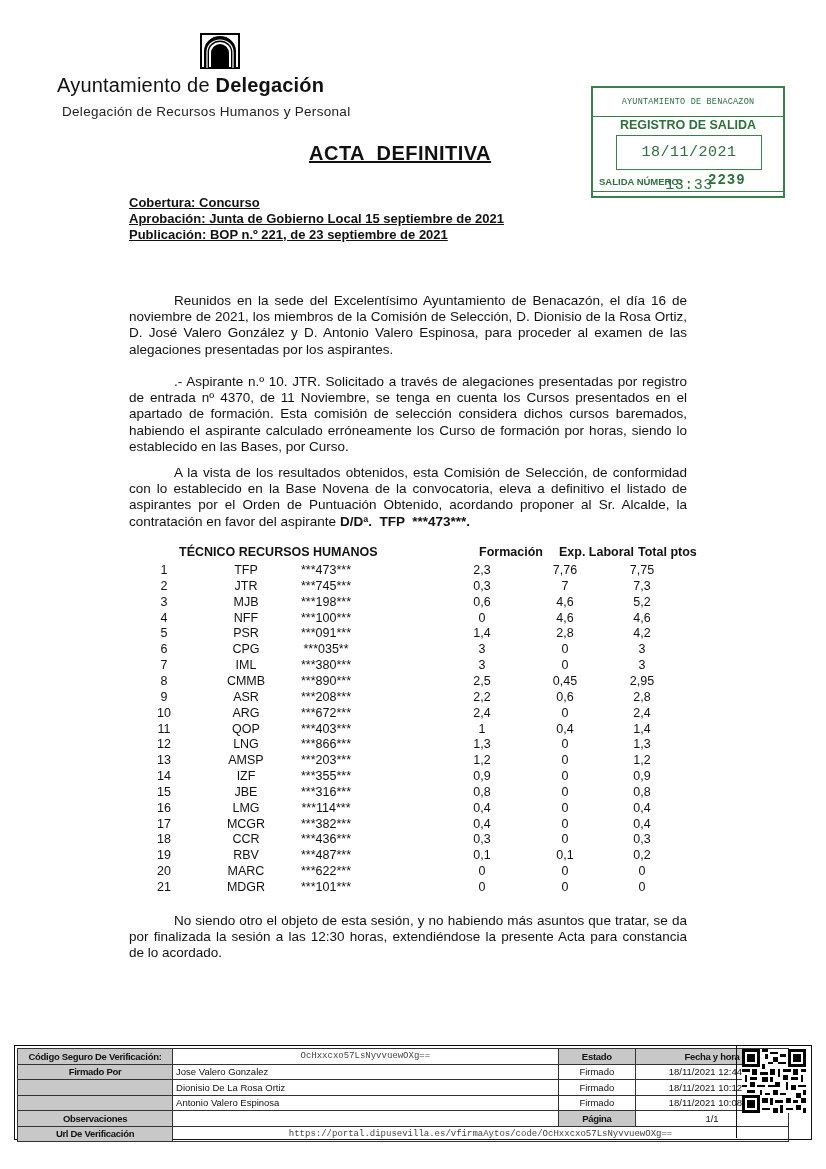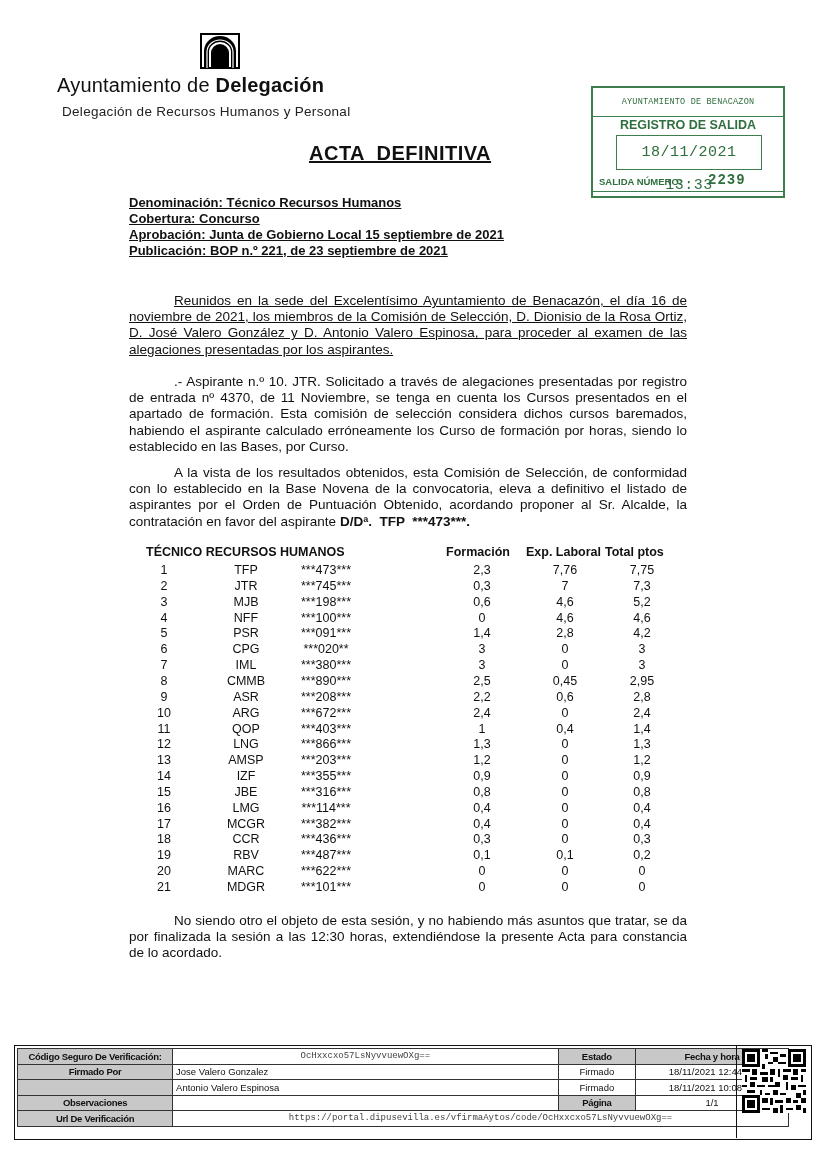--- a/index.html
+++ b/index.html
@@ -26,29 +26,29 @@
 
   
   .doc-title { left: 309px; top: 142px; font-size: 20px; font-weight: 700; text-decoration: underline; letter-spacing: 0.5px; white-space: nowrap; }
 
   
   .meta { left: 129px; top: 195px; font-size: 13px; font-weight: 700; line-height: 16px; }
   .meta div { text-decoration: underline; white-space: nowrap; }
 
   
   .para { left: 129px; width: 558px; font-size: 13.5px; line-height: 16.2px; text-align: justify; text-indent: 45px; }
-  .p1 { top: 293px; text-decoration: underline; }
+  .p1 { top: 293px; }
   .p2 { top: 374px; }
   .p3 { top: 465px; }
   .p4 { top: 913px; }
   .para b { font-weight: 700; }
 
   
   .scores { left: 136px; top: 545px; font-size: 12.5px; }
-  .scores-header { position: absolute; top: 0; white-space: nowrap; font-weight: 700; }
+  .scores-header { position: absolute; top: 0; white-space: nowrap; font-weight: 700; margin-left: 33px; }
   .h-title { left: 10px; }
   .h-form { left: 310px; }
   .h-exp { left: 390px; }
   .h-total { left: 469px; }
   .score-row { position: absolute; left: 0; height: 16px; white-space: nowrap; }
   .c { position: absolute; text-align: center; }
   .c-rank { left: 15px; width: 26px; }
   .c-init { left: 85px; width: 50px; }
   .c-id { left: 155px; width: 70px; }
   .c-form { left: 326px; width: 40px; }
@@ -86,21 +86,20 @@
   <div class="stamp-title">REGISTRO DE SALIDA</div>
   <div class="stamp-date">18/11/2021 13:33</div>
   <div class="stamp-num-label">SALIDA NÚMERO:</div>
   <div class="stamp-num">2239</div>
   <div class="stamp-bottom"></div>
 </div>
 
 <div class="abs doc-title" style="white-space:pre;">ACTA  DEFINITIVA</div>
 
 <div class="abs meta">
-  <div>Denominación: Técnico Recursos Humanos</div>
   <div>Cobertura: Concurso</div>
   <div>Aprobación: Junta de Gobierno Local 15 septiembre de 2021</div>
   <div>Publicación: BOP n.º 221, de 23 septiembre de 2021</div>
 </div>
 
 <div class="abs para p1">Reunidos en la sede del Excelentísimo Ayuntamiento de Benacazón, el día 16 de noviembre de 2021, los miembros de la Comisión de Selección, D. Dionisio de la Rosa Ortiz, D. José Valero González y D. Antonio Valero Espinosa, para proceder al examen de las alegaciones presentadas por los aspirantes.</div>
 <div class="abs para p2">.- Aspirante n.º 10. JTR. Solicitado a través de alegaciones presentadas por registro de entrada nº 4370, de 11 Noviembre, se tenga en cuenta los Cursos presentados en el apartado de formación. Esta comisión de selección considera dichos cursos baremados, habiendo el aspirante calculado erróneamente los Curso de formación por horas, siendo lo establecido en las Bases, por Curso.</div>
 <div class="abs para p3"><span>A la vista de los resultados obtenidos, esta Comisión de Selección, de conformidad con lo establecido en la Base Novena de la convocatoria,  eleva a definitivo el listado de aspirantes por el Orden de Puntuación Obtenido, acordando proponer al Sr. Alcalde, la contratación en favor del aspirante </span><b style="white-space:pre;">D/Dª.  TFP  ***473***.</b></div>
 
 <div class="abs scores">
@@ -145,21 +144,21 @@
         <span class="c c-rank">5</span>
         <span class="c c-init">PSR</span>
         <span class="c c-id">***091***</span>
         <span class="c c-form">1,4</span>
         <span class="c c-exp">2,8</span>
         <span class="c c-total">4,2</span>
       </div>
       <div class="score-row" style="top: 97.25px;">
         <span class="c c-rank">6</span>
         <span class="c c-init">CPG</span>
-        <span class="c c-id">***020**</span>
+        <span class="c c-id">***035**</span>
         <span class="c c-form">3</span>
         <span class="c c-exp">0</span>
         <span class="c c-total">3</span>
       </div>
       <div class="score-row" style="top: 113.1px;">
         <span class="c c-rank">7</span>
         <span class="c c-init">IML</span>
         <span class="c c-id">***380***</span>
         <span class="c c-form">3</span>
         <span class="c c-exp">0</span>
@@ -295,20 +294,26 @@
       <td class="lbl">Código Seguro De Verificación:</td>
       <td class="mono">OcHxxcxo57LsNyvvuewOXg==</td>
       <td class="lbl">Estado</td>
       <td class="lbl">Fecha y hora</td>
     </tr>
     <tr>
       <td class="lbl">Firmado Por</td>
       <td>Jose Valero Gonzalez</td>
       <td class="center">Firmado</td>
       <td class="center">18/11/2021 12:44:29</td>
+    </tr>
+    <tr>
+      <td class="lbl"></td>
+      <td>Dionisio De La Rosa Ortiz</td>
+      <td class="center">Firmado</td>
+      <td class="center">18/11/2021 10:12:12</td>
     </tr>
     <tr>
       <td class="lbl"></td>
       <td>Antonio Valero Espinosa</td>
       <td class="center">Firmado</td>
       <td class="center">18/11/2021 10:08:30</td>
     </tr>
     <tr>
       <td class="lbl">Observaciones</td>
       <td></td>

